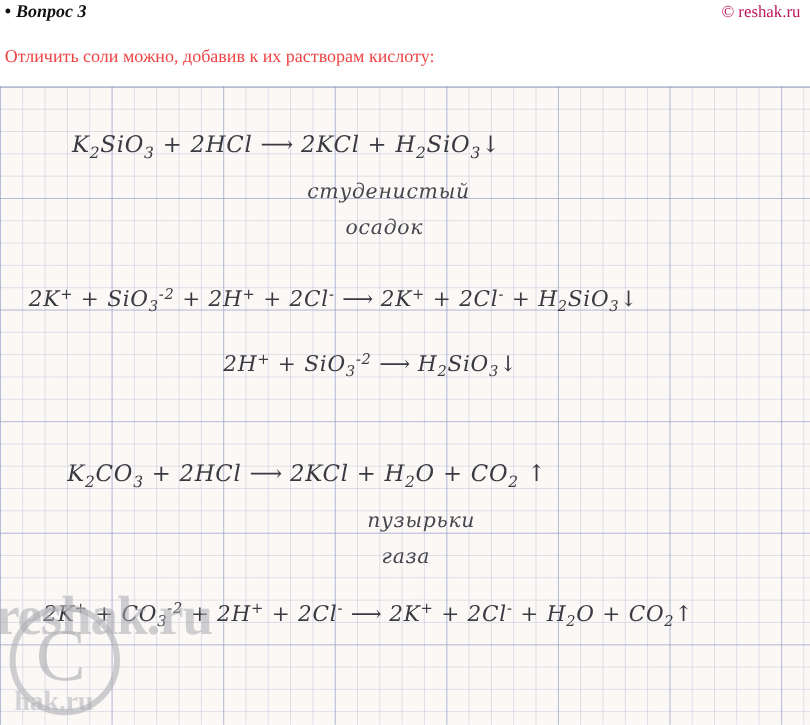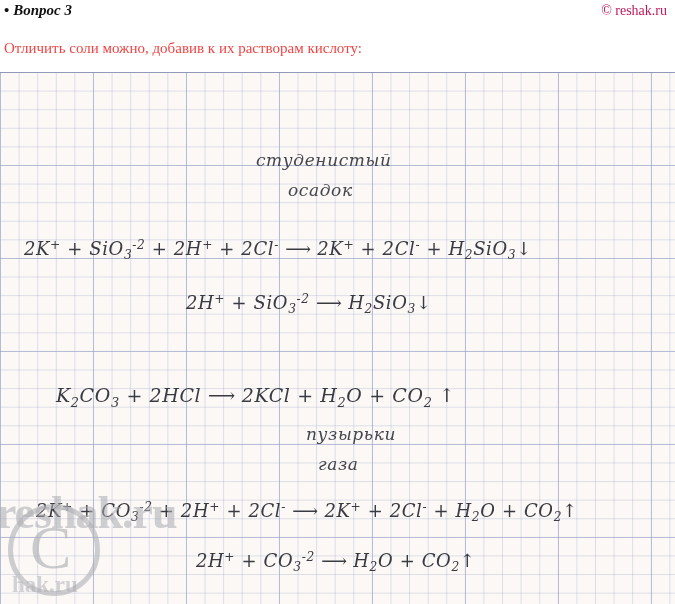--- a/index.html
+++ b/index.html
@@ -175,36 +175,36 @@
       <span class="q-bullet">•</span><span>Вопрос 3</span>
     </div>
     <div class="copyright">© reshak.ru</div>
   </div>
 
   <div class="prompt">Отличить соли можно, добавив к их растворам кислоту:</div>
 
   <div class="paper">
     <div class="paper-border-top"></div>
 
+    <div class="hw eq" style="left:60px; top:38px;">K<sub>2</sub>SiO<sub>3</sub> + 2HCl <span class="arrow">⟶</span> 2KCl + H<sub>2</sub>SiO<sub>3</sub>↓</div>
 
     <div class="hw note" style="left:256px; top:78px;">студенистый</div>
     <div class="hw note" style="left:288px; top:108px;">осадок</div>
 
     <div class="hw eq2" style="left:24px; top:166px;">2K<sup>+</sup> + SiO<sub>3</sub><sup>-2</sup> + 2H<sup>+</sup> + 2Cl<sup>-</sup> <span class="arrow">⟶</span> 2K<sup>+</sup> + 2Cl<sup>-</sup> + H<sub>2</sub>SiO<sub>3</sub>↓</div>
 
     <div class="hw eq2" style="left:186px; top:220px;">2H<sup>+</sup> + SiO<sub>3</sub><sup>-2</sup> <span class="arrow">⟶</span> H<sub>2</sub>SiO<sub>3</sub>↓</div>
 
     <div class="hw eq" style="left:56px; top:312px;">K<sub>2</sub>CO<sub>3</sub> + 2HCl <span class="arrow">⟶</span> 2KCl + H<sub>2</sub>O + CO<sub>2</sub> ↑</div>
 
     <div class="hw note" style="left:306px; top:352px;">пузырьки</div>
     <div class="hw note" style="left:318px; top:382px;">газа</div>
 
     <div class="hw eq2" style="left:36px; top:428px;">2K<sup>+</sup> + CO<sub>3</sub><sup>-2</sup> + 2H<sup>+</sup> + 2Cl<sup>-</sup> <span class="arrow">⟶</span> 2K<sup>+</sup> + 2Cl<sup>-</sup> + H<sub>2</sub>O + CO<sub>2</sub>↑</div>
 
-    <div class="hw eq2" style="left:196px; top:478px;">2H<sup>+</sup> + CO<sub>3</sub><sup>-2</sup> <span class="arrow">⟶</span> H<sub>2</sub>O + CO<sub>2</sub>↑</div>
 
     <div class="watermark">
       <div class="wm-text">reshak.ru</div>
       <div class="wm-text2">hak.ru</div>
       <div class="wm-circle"></div>
       <div class="wm-c">C</div>
     </div>
   </div>
 
 </div>

